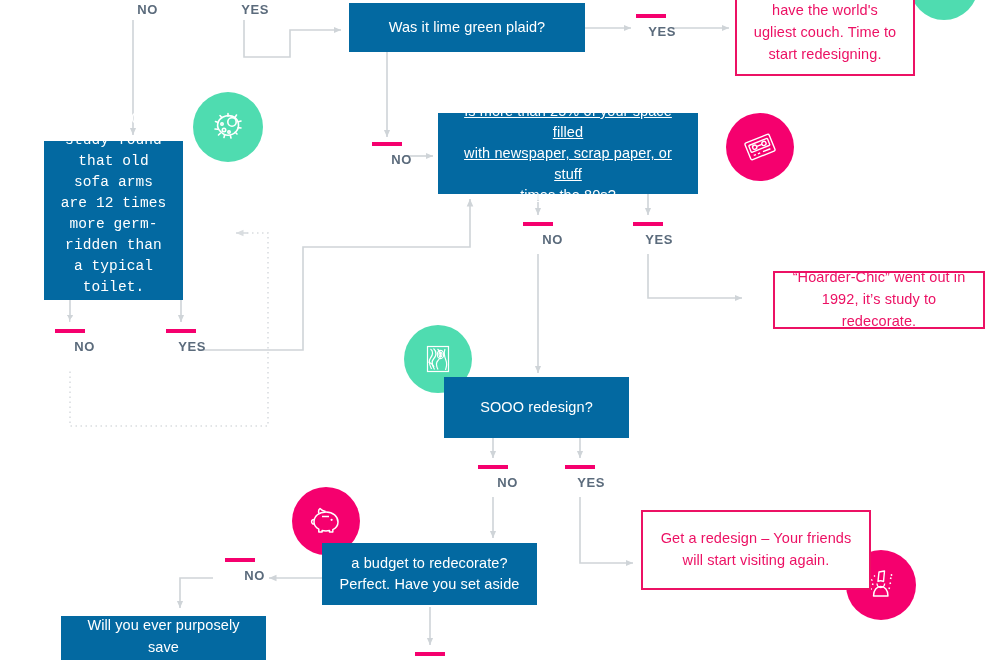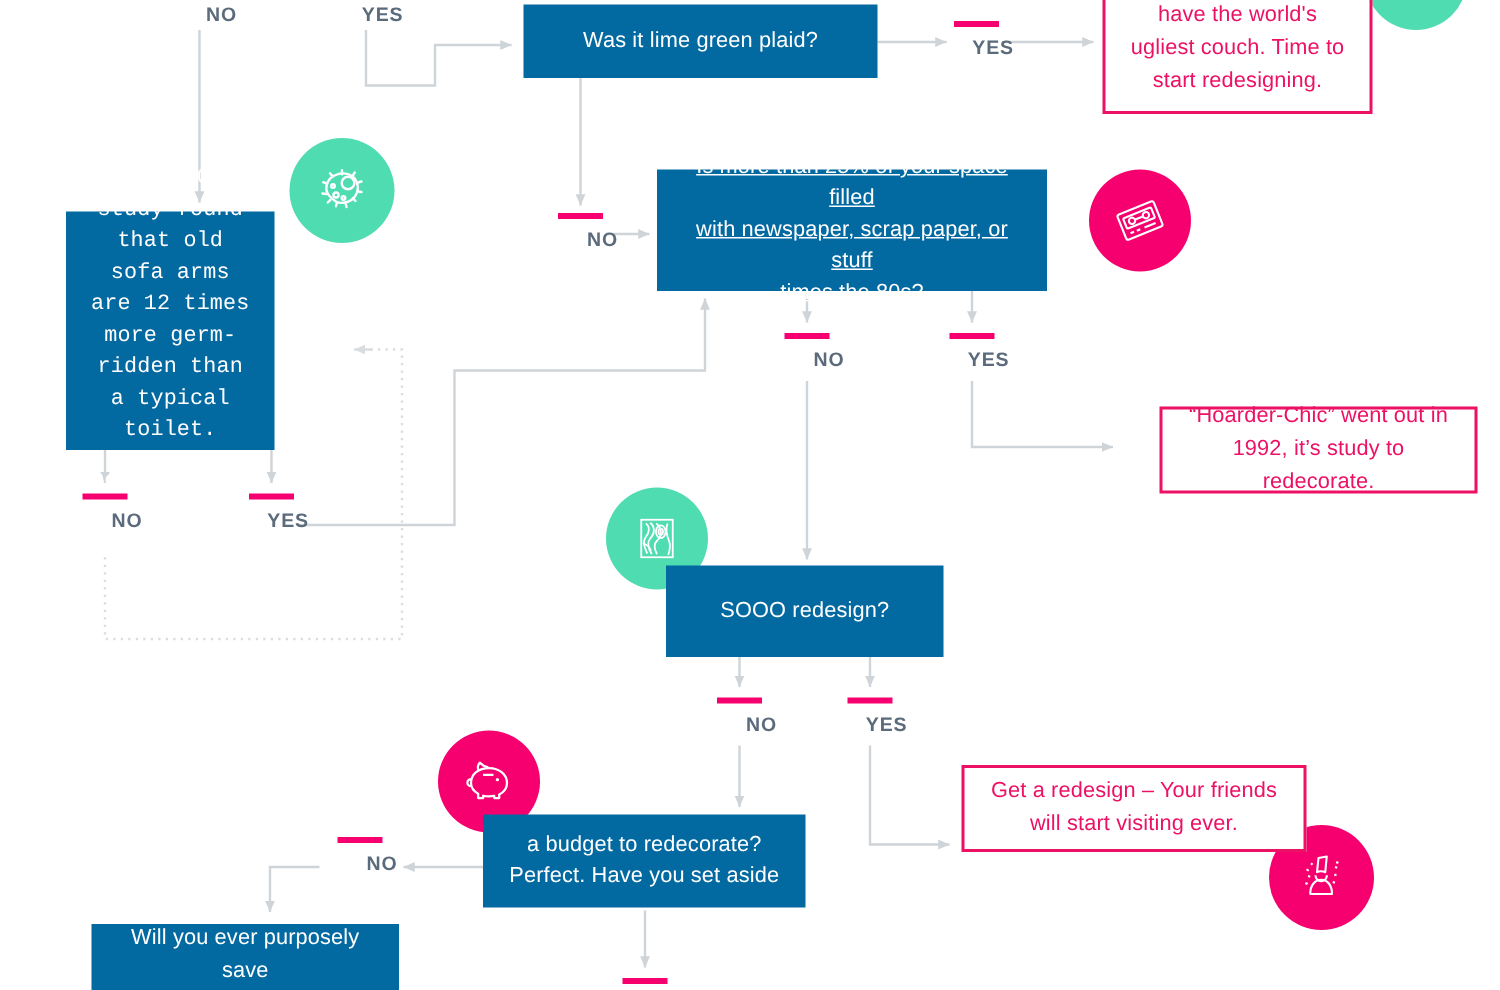--- a/index.html
+++ b/index.html
@@ -253,24 +253,24 @@
     <div>Congratulations! You have the world's ugliest couch. Time to start redesigning.</div>
   </div>
 
   <div class="node outcome" style="left:773px; top:271px; width:212px; height:58px; z-index:4;">
     <div>
       <div>“Hoarder-Chic” went out in</div>
       <div>1992, it’s study to redecorate.</div>
     </div>
   </div>
 
-  <div class="node outcome" style="left:641px; top:510px; width:230px; height:58px; z-index:4;">
+  <div class="node outcome" style="left:641px; top:510px; width:230px; height:80px; z-index:4;">
     <div>
       <div>Get a redesign – Your friends</div>
-      <div>will start visiting ever.</div>
+      <div>will start visiting again.</div>
     </div>
   </div>
 
   <div class="label nobar" style="left:108px; top:2px; width:50px; z-index:5;">
     
     <span>NO</span>
   </div>
 
   <div class="label nobar" style="left:219px; top:2px; width:50px; z-index:5;">
     

